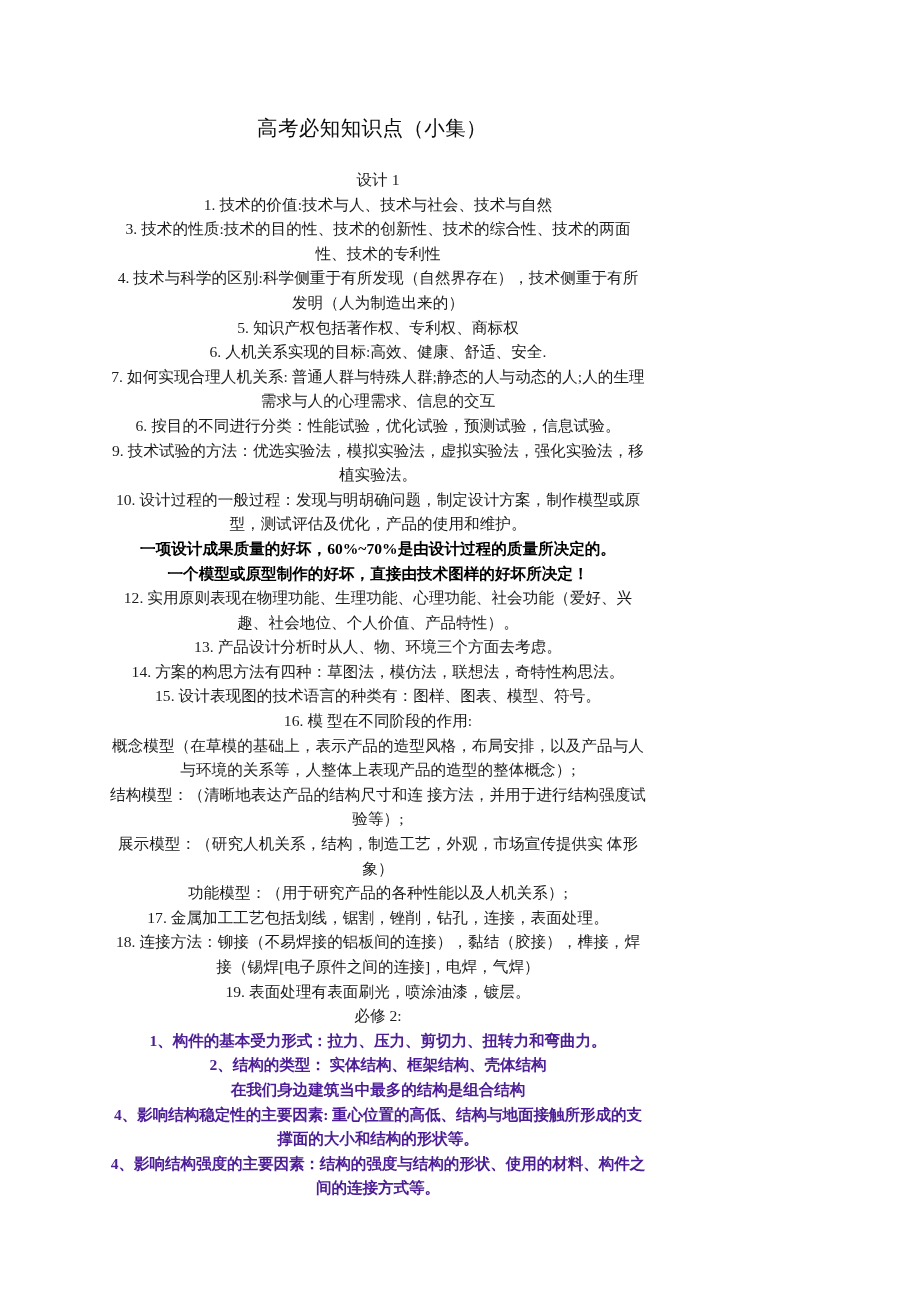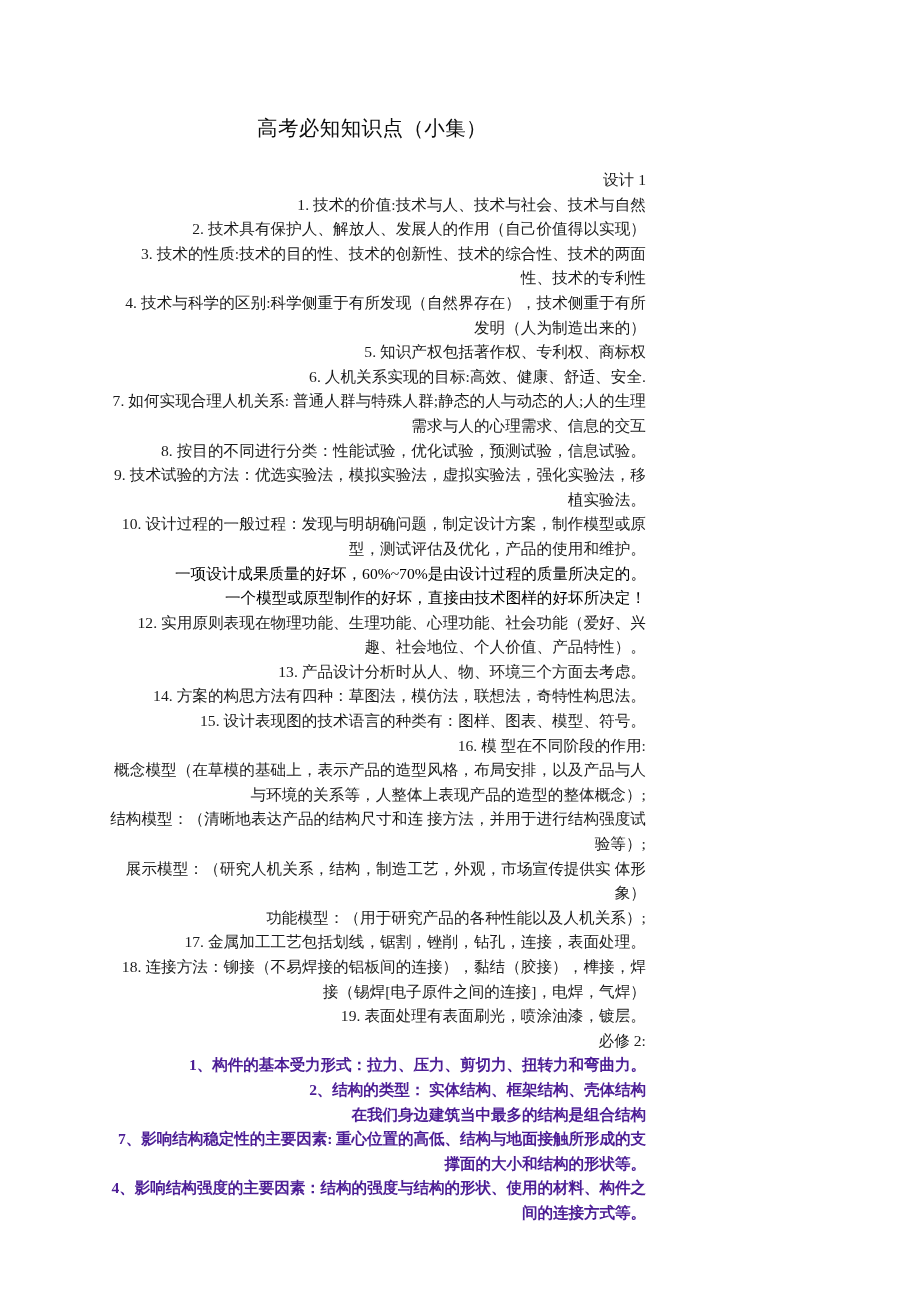--- a/index.html
+++ b/index.html
@@ -39,28 +39,28 @@
     padding: 0;
     padding-top: 25px;
     padding-left: 110px;
     padding-right: 98px;
   }
   .line {
     font-size: 15.6px;
     line-height: 24.6px;
     margin: 0;
     padding: 0;
-    text-align: right;
+    text-align: center;
     word-break: break-all;
     white-space: pre-wrap;
     color: #1b1b1b;
     letter-spacing: 0.05px;
   }
   .line.bold {
-    font-weight: 400;
+    font-weight: 700;
     color: #000000;
     letter-spacing: 0px;
   }
   .line.semi {
     font-weight: 700;
     color: #4c1d95;
     letter-spacing: -0.1px;
   }
 </style>
 </head>
@@ -68,27 +68,26 @@
 
 <div class="page">
 
   <h1 class="doc-title">高考必知知识点（小集）</h1>
 
   <div class="body-block">
 
     <div class="line">设计 1</div>
 
     <div class="line">1. 技术的价值:技术与人、技术与社会、技术与自然</div>
-    <div class="line">2. 技术具有保护人、解放人、发展人的作用（自己价值得以实现）</div>
     <div class="line">3. 技术的性质:技术的目的性、技术的创新性、技术的综合性、技术的两面性、技术的专利性</div>
     <div class="line">4. 技术与科学的区别:科学侧重于有所发现（自然界存在），技术侧重于有所发明（人为制造出来的）</div>
     <div class="line">5. 知识产权包括著作权、专利权、商标权</div>
     <div class="line">6. 人机关系实现的目标:高效、健康、舒适、安全.</div>
     <div class="line">7. 如何实现合理人机关系: 普通人群与特殊人群;静态的人与动态的人;人的生理需求与人的心理需求、信息的交互</div>
-    <div class="line">8. 按目的不同进行分类：性能试验，优化试验，预测试验，信息试验。</div>
+    <div class="line">6. 按目的不同进行分类：性能试验，优化试验，预测试验，信息试验。</div>
     <div class="line">9. 技术试验的方法：优选实验法，模拟实验法，虚拟实验法，强化实验法，移植实验法。</div>
     <div class="line">10. 设计过程的一般过程：发现与明胡确问题，制定设计方案，制作模型或原型，测试评估及优化，产品的使用和维护。</div>
 
     <div class="line bold">一项设计成果质量的好坏，60%~70%是由设计过程的质量所决定的。</div>
     <div class="line bold">一个模型或原型制作的好坏，直接由技术图样的好坏所决定！</div>
 
     <div class="line">12. 实用原则表现在物理功能、生理功能、心理功能、社会功能（爱好、兴趣、社会地位、个人价值、产品特性）。</div>
     <div class="line">13. 产品设计分析时从人、物、环境三个方面去考虑。</div>
     <div class="line">14. 方案的构思方法有四种：草图法，模仿法，联想法，奇特性构思法。</div>
     <div class="line">15. 设计表现图的技术语言的种类有：图样、图表、模型、符号。</div>
@@ -99,17 +98,17 @@
     <div class="line">功能模型：（用于研究产品的各种性能以及人机关系）;</div>
     <div class="line">17. 金属加工工艺包括划线，锯割，锉削，钻孔，连接，表面处理。</div>
     <div class="line">18. 连接方法：铆接（不易焊接的铝板间的连接），黏结（胶接），榫接，焊接（锡焊[电子原件之间的连接]，电焊，气焊）</div>
     <div class="line">19. 表面处理有表面刷光，喷涂油漆，镀层。</div>
 
     <div class="line">必修 2:</div>
 
     <div class="line semi">1、构件的基本受力形式：拉力、压力、剪切力、扭转力和弯曲力。</div>
     <div class="line semi">2、结构的类型： 实体结构、框架结构、壳体结构</div>
     <div class="line semi">在我们身边建筑当中最多的结构是组合结构</div>
-    <div class="line semi">7、影响结构稳定性的主要因素: 重心位置的高低、结构与地面接触所形成的支撑面的大小和结构的形状等。</div>
+    <div class="line semi">4、影响结构稳定性的主要因素: 重心位置的高低、结构与地面接触所形成的支撑面的大小和结构的形状等。</div>
     <div class="line semi">4、影响结构强度的主要因素：结构的强度与结构的形状、使用的材料、构件之间的连接方式等。</div>
 
   </div>
 </div>
 
 </body></html>

